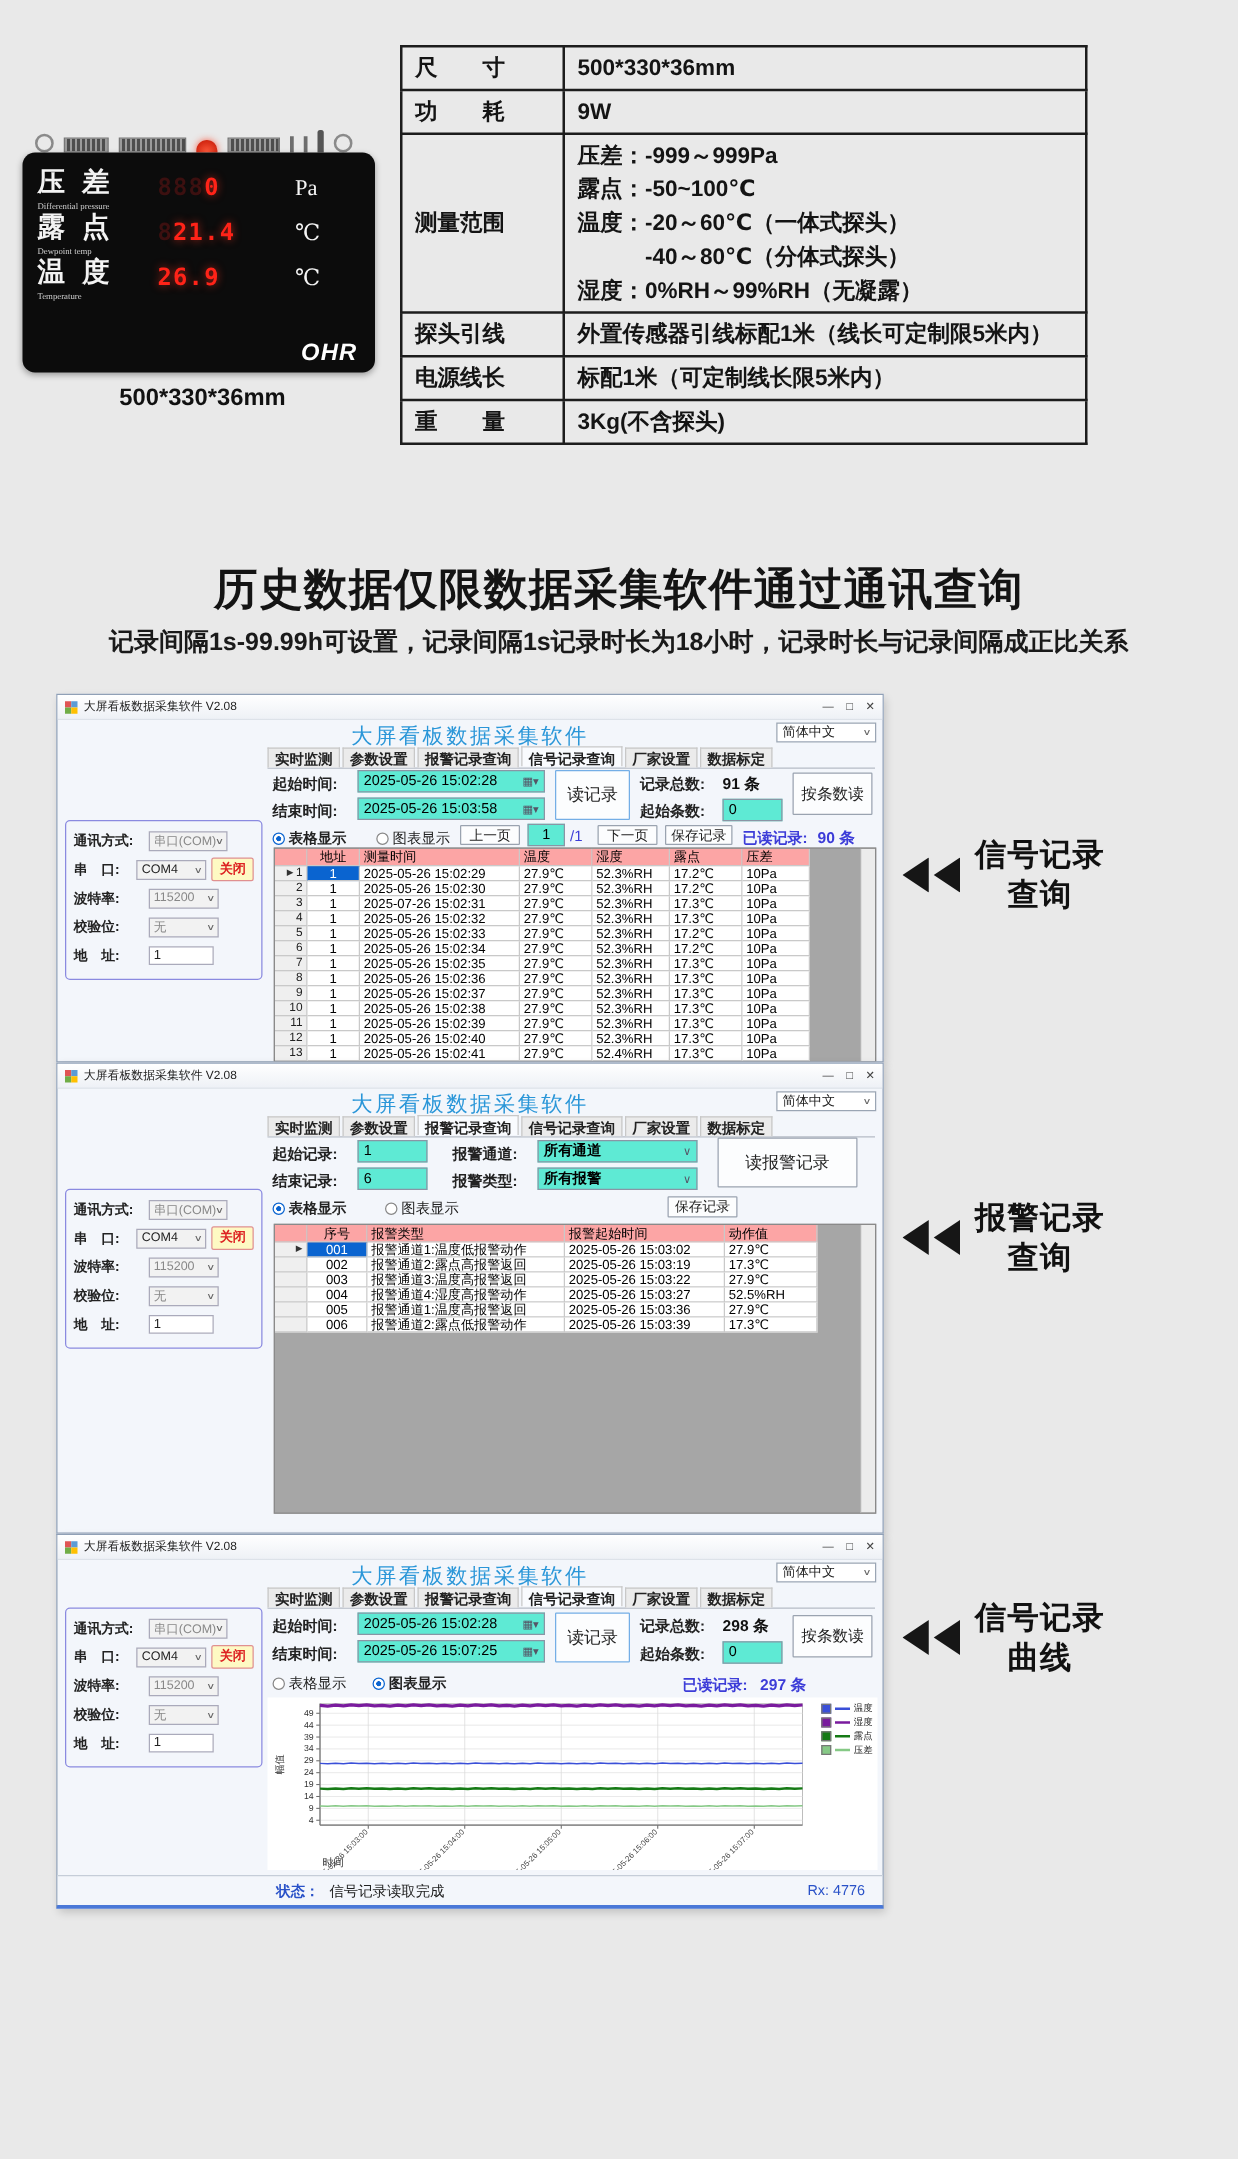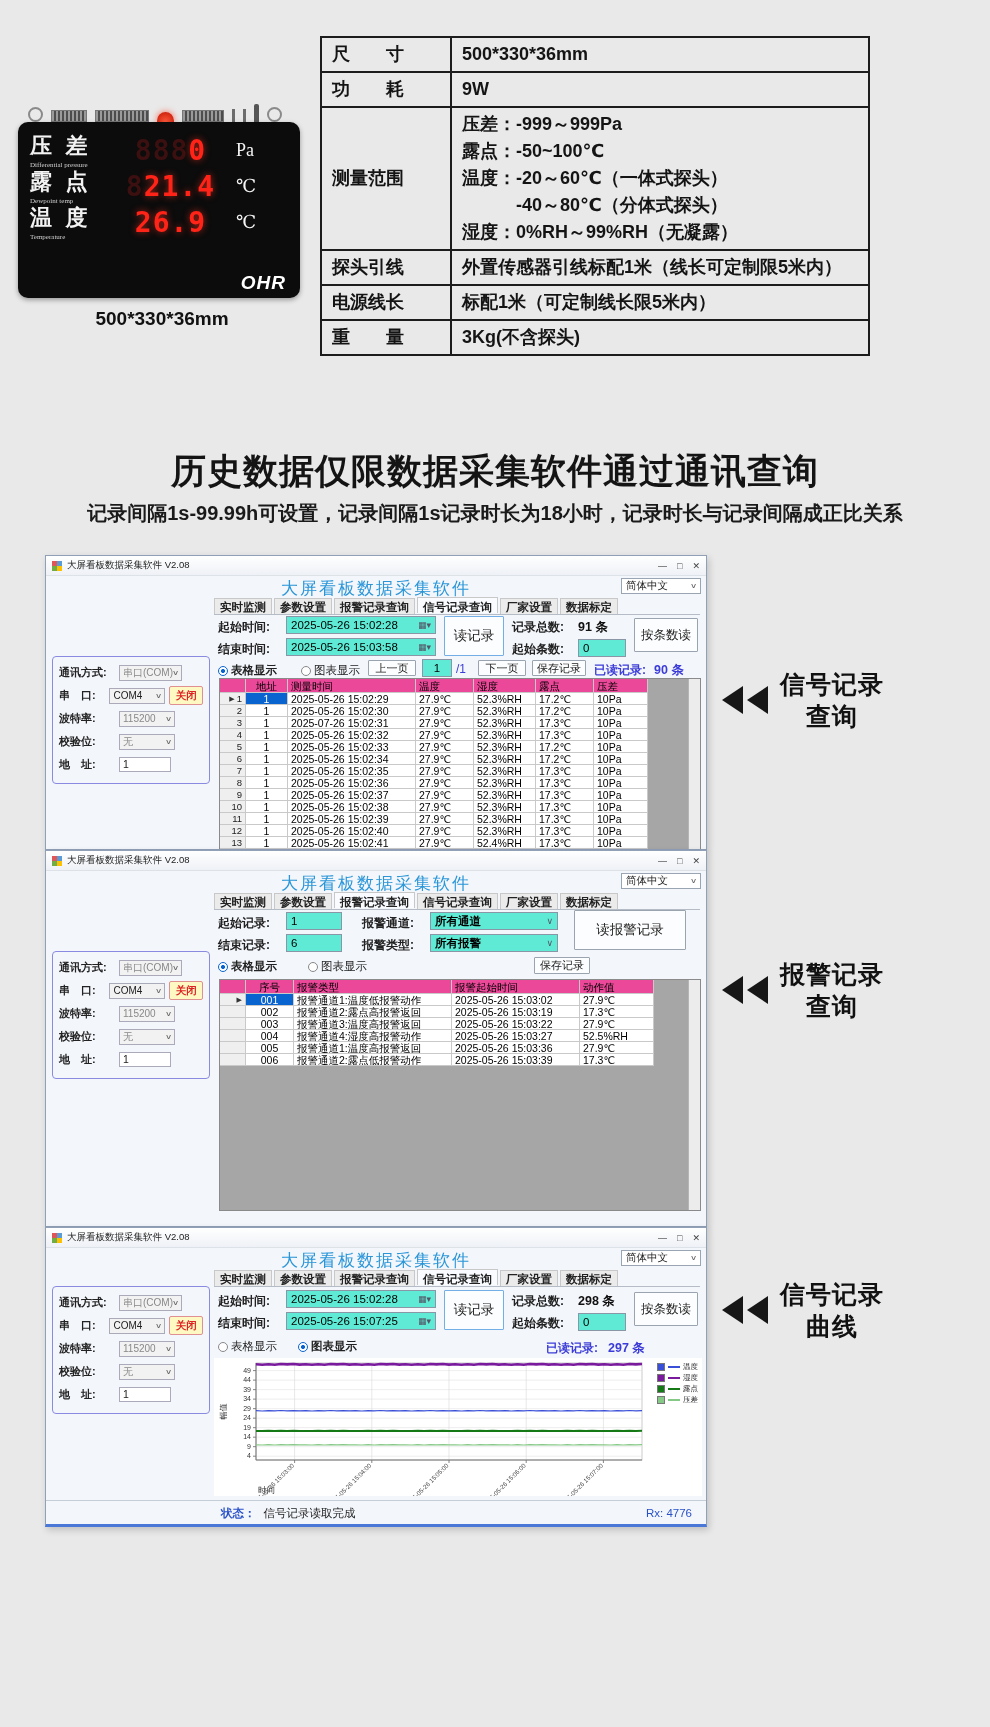--- a/index.html
+++ b/index.html
@@ -13,21 +13,21 @@
   .conn{height:10px;background:repeating-linear-gradient(90deg,#9a9a9a 0 2px,#4d4d4d 2px 4px);border:1px solid #777}
   .c1{width:34px}.c2{width:52px}.c3{width:40px}
   .dome{width:17px;height:10px;background:radial-gradient(circle at 50% 100%,#ff5a3c,#c01200);border-radius:9px 9px 0 0;box-shadow:0 0 6px rgba(255,60,30,.8)}
   .pin{width:3px;height:13px;background:#6d6d6d}
   .probe{width:5px;height:18px;background:#555;border-radius:2px 2px 0 0}
   .device-body{position:relative;width:282px;height:176px;background:#0c0c0c;border-radius:10px;box-shadow:0 2px 5px rgba(0,0,0,.35);padding:10px 10px 6px 12px;box-sizing:border-box}
   .led-row{display:flex;align-items:center;height:36px}
   .led-left{width:96px}
   .led-label{color:#f3f3f3;font-family:"Liberation Serif","DejaVu Serif",serif;font-size:22px;font-weight:700;letter-spacing:4px;white-space:nowrap}
   .led-sub{color:#cfcfcf;font-family:"Liberation Serif","DejaVu Serif",serif;font-size:7px;white-space:nowrap}
-  .led-digits{flex:1;text-align:center;font-family:"DejaVu Sans Mono",monospace;font-size:28px;font-weight:700;letter-spacing:1px;white-space:nowrap}
+  .led-digits{flex:1;text-align:left;font-family:"DejaVu Sans Mono",monospace;font-size:19px;font-weight:700;letter-spacing:1px;white-space:nowrap}
   .led-digits .ghost{color:#3c1010}
   .led-digits .lit{color:#ff2318;text-shadow:0 0 7px rgba(255,50,30,.65)}
   .led-unit{width:54px;color:#f5f5f5;font-family:"Liberation Serif","DejaVu Serif",serif;font-size:18px;padding-left:21px;white-space:nowrap}
   .ohr{position:absolute;right:14px;bottom:4px;color:#fff;font-size:19px;font-weight:800;font-style:italic;letter-spacing:1px}
   .device-caption{text-align:center;font-size:19px;font-weight:600;color:#111;margin-top:10px}
 
   
   .spec{position:absolute;left:320px;top:36px;width:550px;border-collapse:collapse;color:#141414}
   .spec td{border:2px solid #1c1c1c;padding:3px 10px;font-size:18px;font-weight:700;line-height:1.5}
   .spec td.sl{width:108px;white-space:nowrap}
@@ -78,21 +78,21 @@
   .dot{width:10px;height:10px;border-radius:50%;border:1px solid #888;background:#fff;box-sizing:border-box}
   .radio.on .dot{border-color:#0a64d0;background:radial-gradient(circle,#0a64d0 32%,#fff 40%)}
   .blue-text{color:#3c3cd8 !important}
 
   
   .datagrid{position:absolute;background:#a6a6a6;border:1px solid #8a8a8a;overflow:hidden;box-sizing:border-box}
   .datagrid::after{content:'';position:absolute;right:0;top:0;bottom:0;width:11px;background:#ececec;border-left:1px solid #b5b5b5}
   .dg-row{display:flex;height:12px}
   .dg-head{height:14px}
   .dg-cell{background:#fff;border-right:1px solid #c9c9c9;border-bottom:1px solid #c9c9c9;padding:0 3px;font-size:10.5px;line-height:12px;white-space:nowrap;overflow:hidden;box-sizing:border-box;flex:0 0 auto}
-  .dg-head .dg-cell{background:#ec4899;line-height:14px}
+  .dg-head .dg-cell{background:#fca5a5;line-height:14px}
   .dg-marker{background:#efefef;display:flex;align-items:center;justify-content:flex-end;gap:2px;padding:0 3px}
   .mk-arrow{font-size:7px;color:#333}
   .mk-num{font-size:9.5px;color:#222}
   .dg-cell.c0{text-align:center}
   .dg-cell.sel{background:#0a64d0;color:#fff}
 
   
   .chartbox{position:absolute;left:168px;top:130px;width:488px;height:138px;background:#fff}
   .chart-legend{position:absolute;right:2px;top:3px;display:flex;flex-direction:column;gap:1px;background:#fff;padding:1px 2px}
   .legend-item{display:flex;align-items:center;gap:3px;font-size:7.5px;color:#222;white-space:nowrap}

